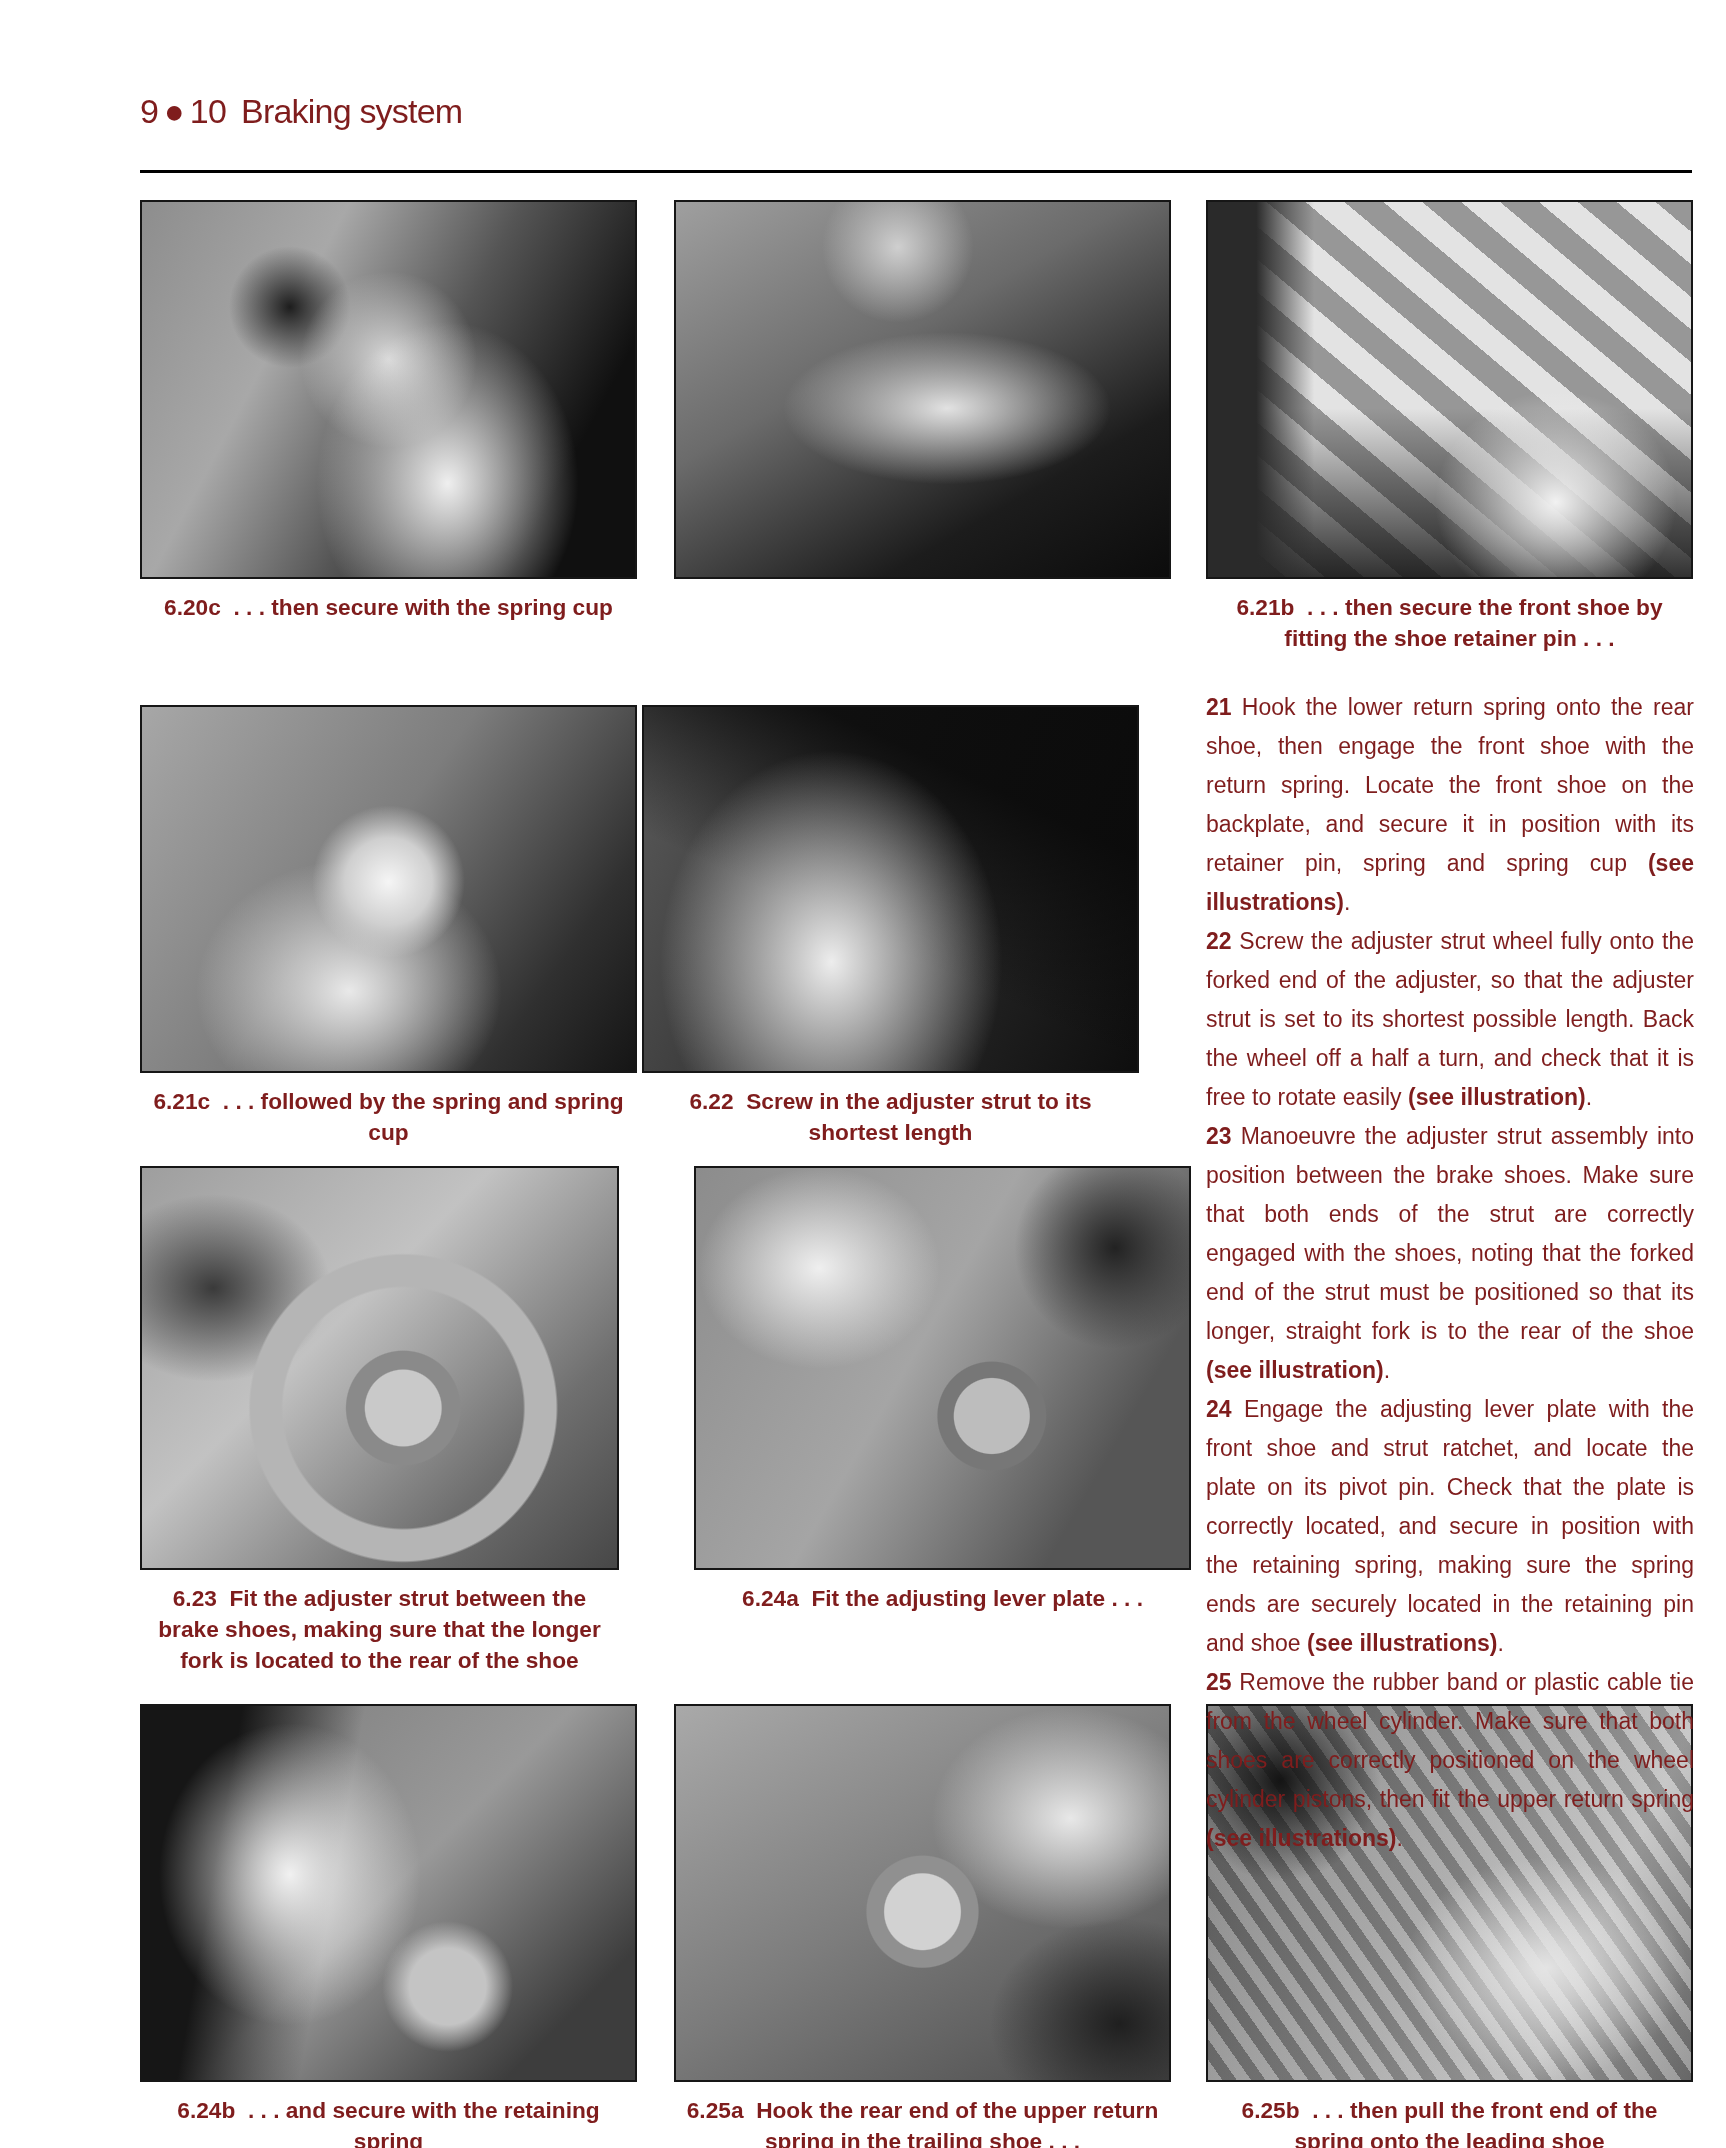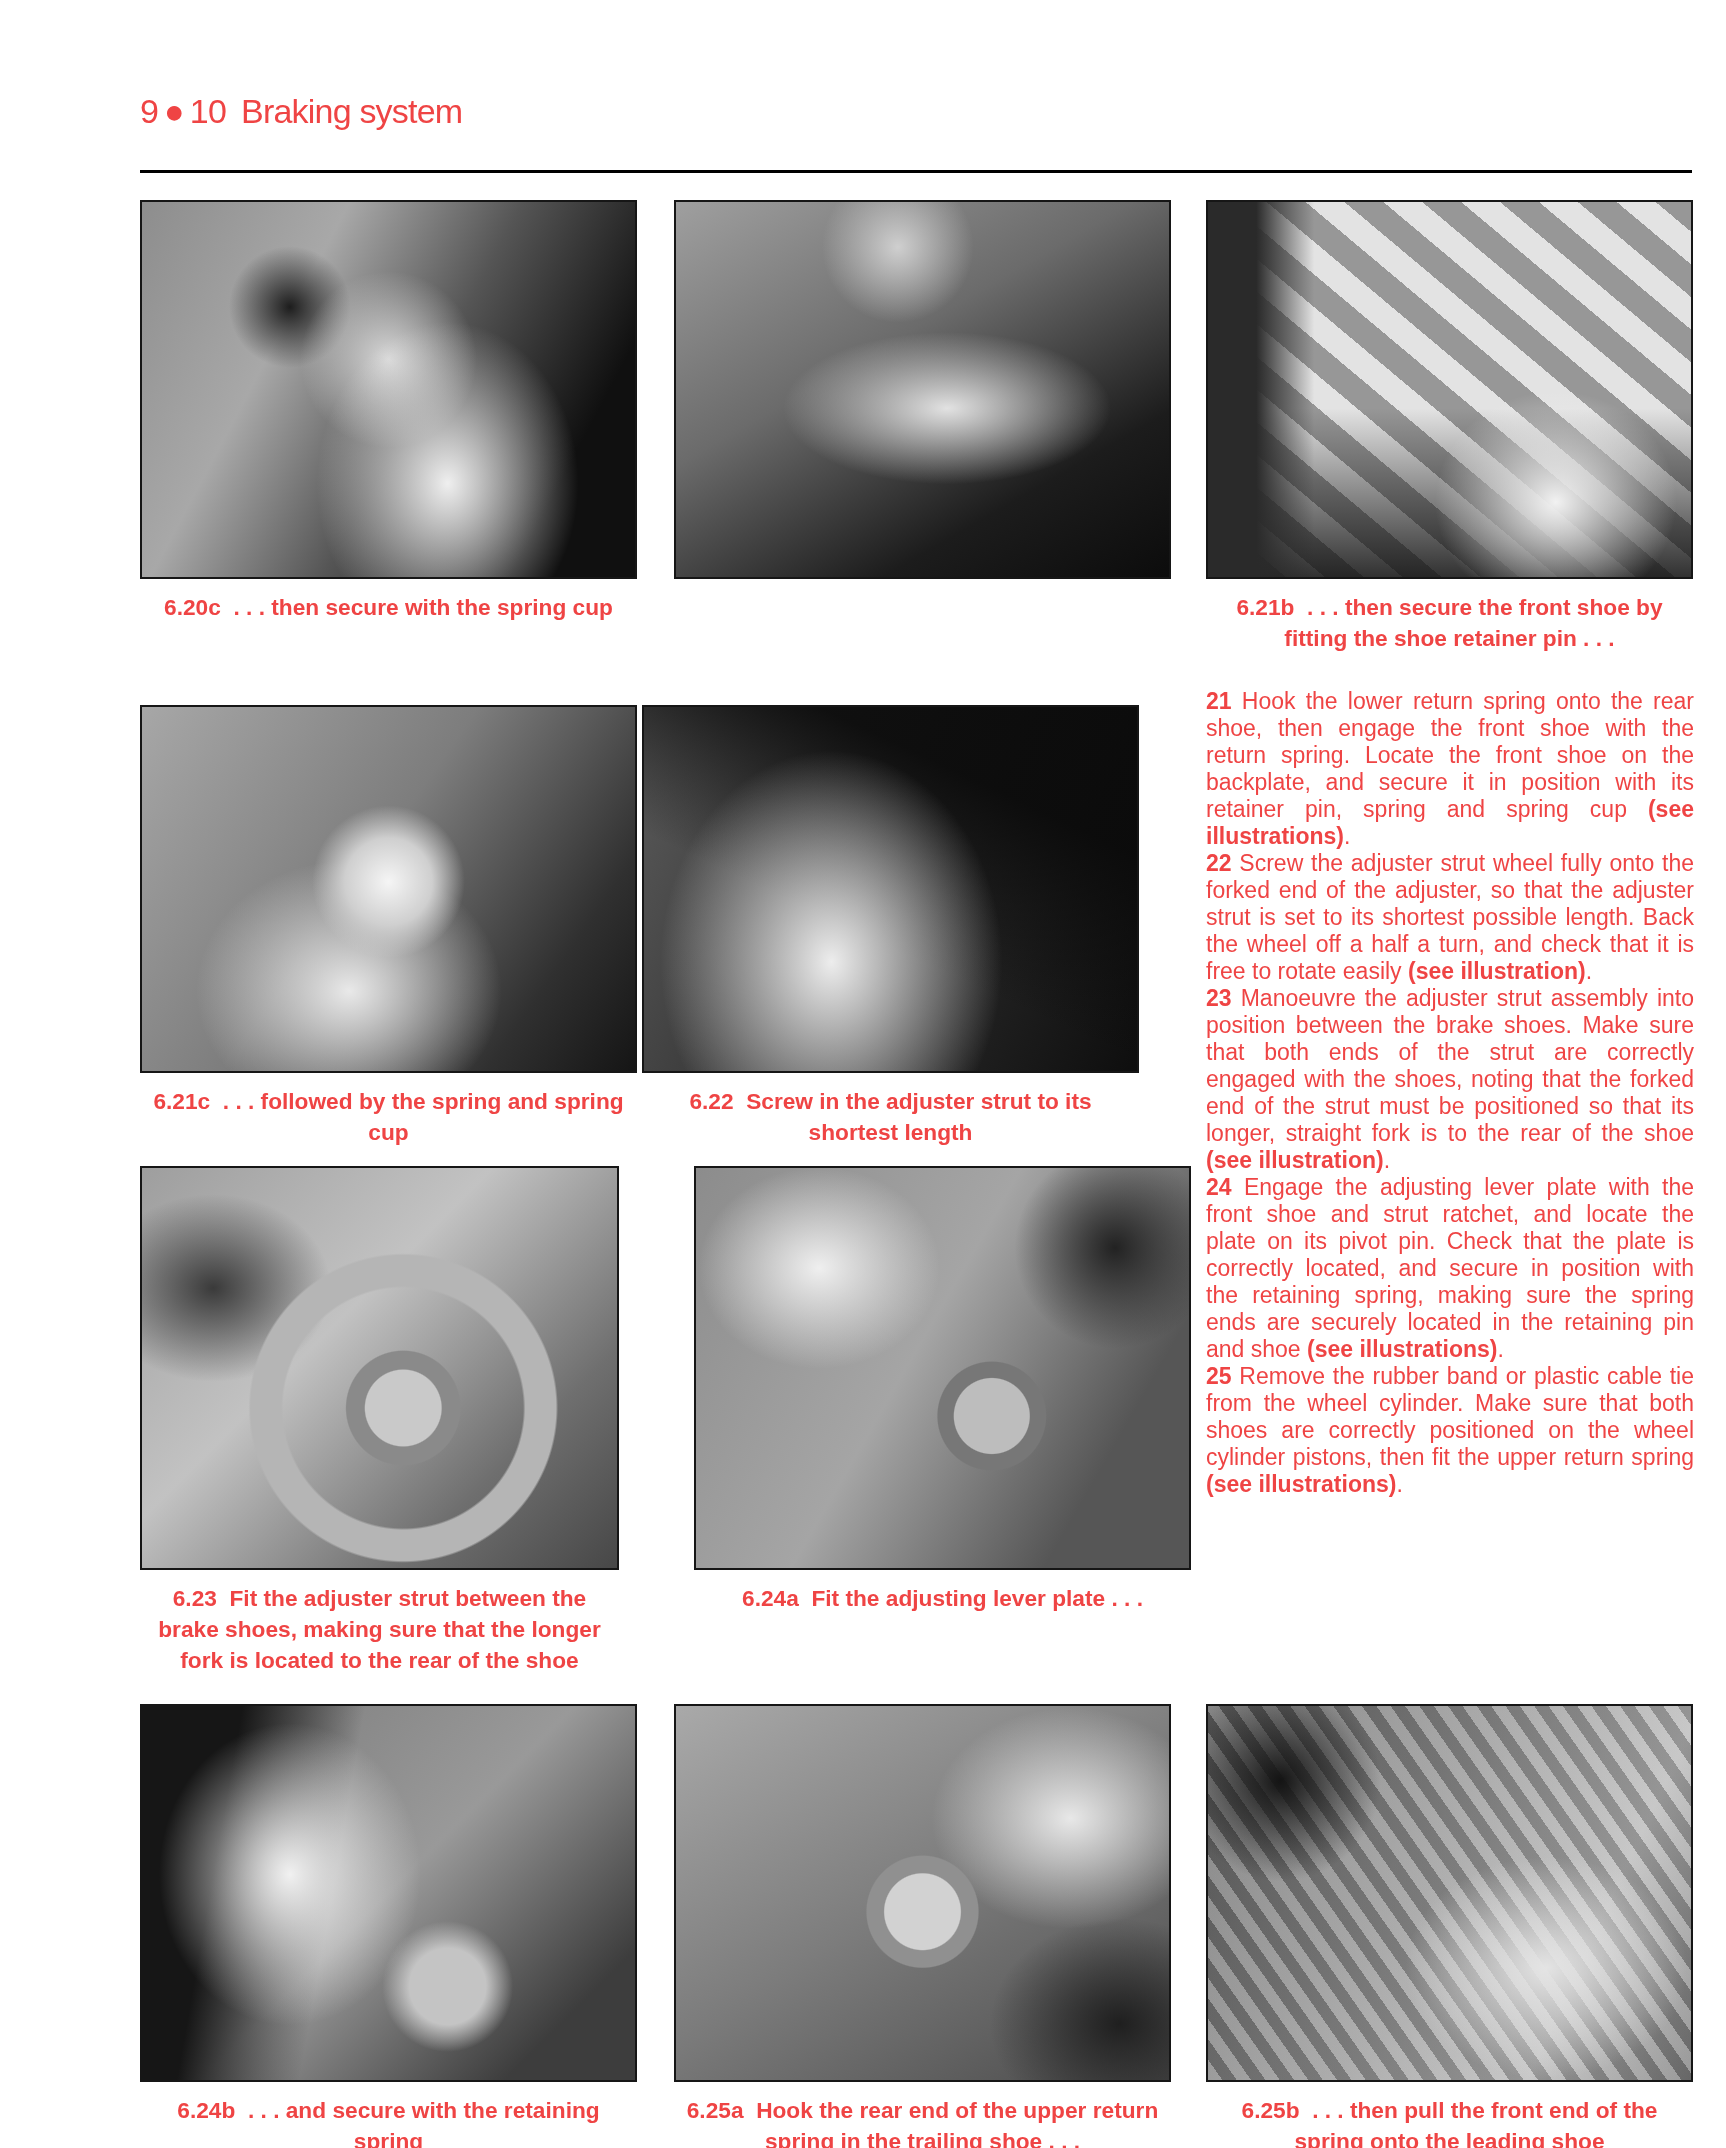--- a/index.html
+++ b/index.html
@@ -1,21 +1,21 @@
 <!DOCTYPE html>
 <html style="font-size:13.4px"><head>
 <meta charset="utf-8">
 <style>
   html, body { margin: 0; padding: 0; background: #ffffff; }
   .page {
     position: relative;
     width: 1727px;
     height: 2148px;
     background: #ffffff;
-    color: #ef4444;
+    color: #7f1d1d;
     font-family: "Liberation Sans", sans-serif;
     overflow: hidden;
   }
 
   
   .header {
     position: absolute;
     left: 140px;
     top: 92px;
     font-size: 34px;
@@ -114,21 +114,21 @@
       repeating-linear-gradient(55deg, rgba(235,235,235,0.35) 0 11.7px, rgba(90,90,90,0.35) 11.7px 23.5px),
       linear-gradient(115deg, #4f4f4f, #8a8a8a 45%, #b5b5b5 75%, #6e6e6e); }
 
   
   .text-col {
     position: absolute;
     left: 1206px;
     top: 688px;
     width: 488px;
     font-size: 23px;
-    line-height: 27px;
+    line-height: 39px;
     text-align: justify;
   }
   .text-col p { margin: 0; }
   .text-col b { font-weight: bold; }
 </style>
 </head>
 <body>
 
 <div class="page">
 

